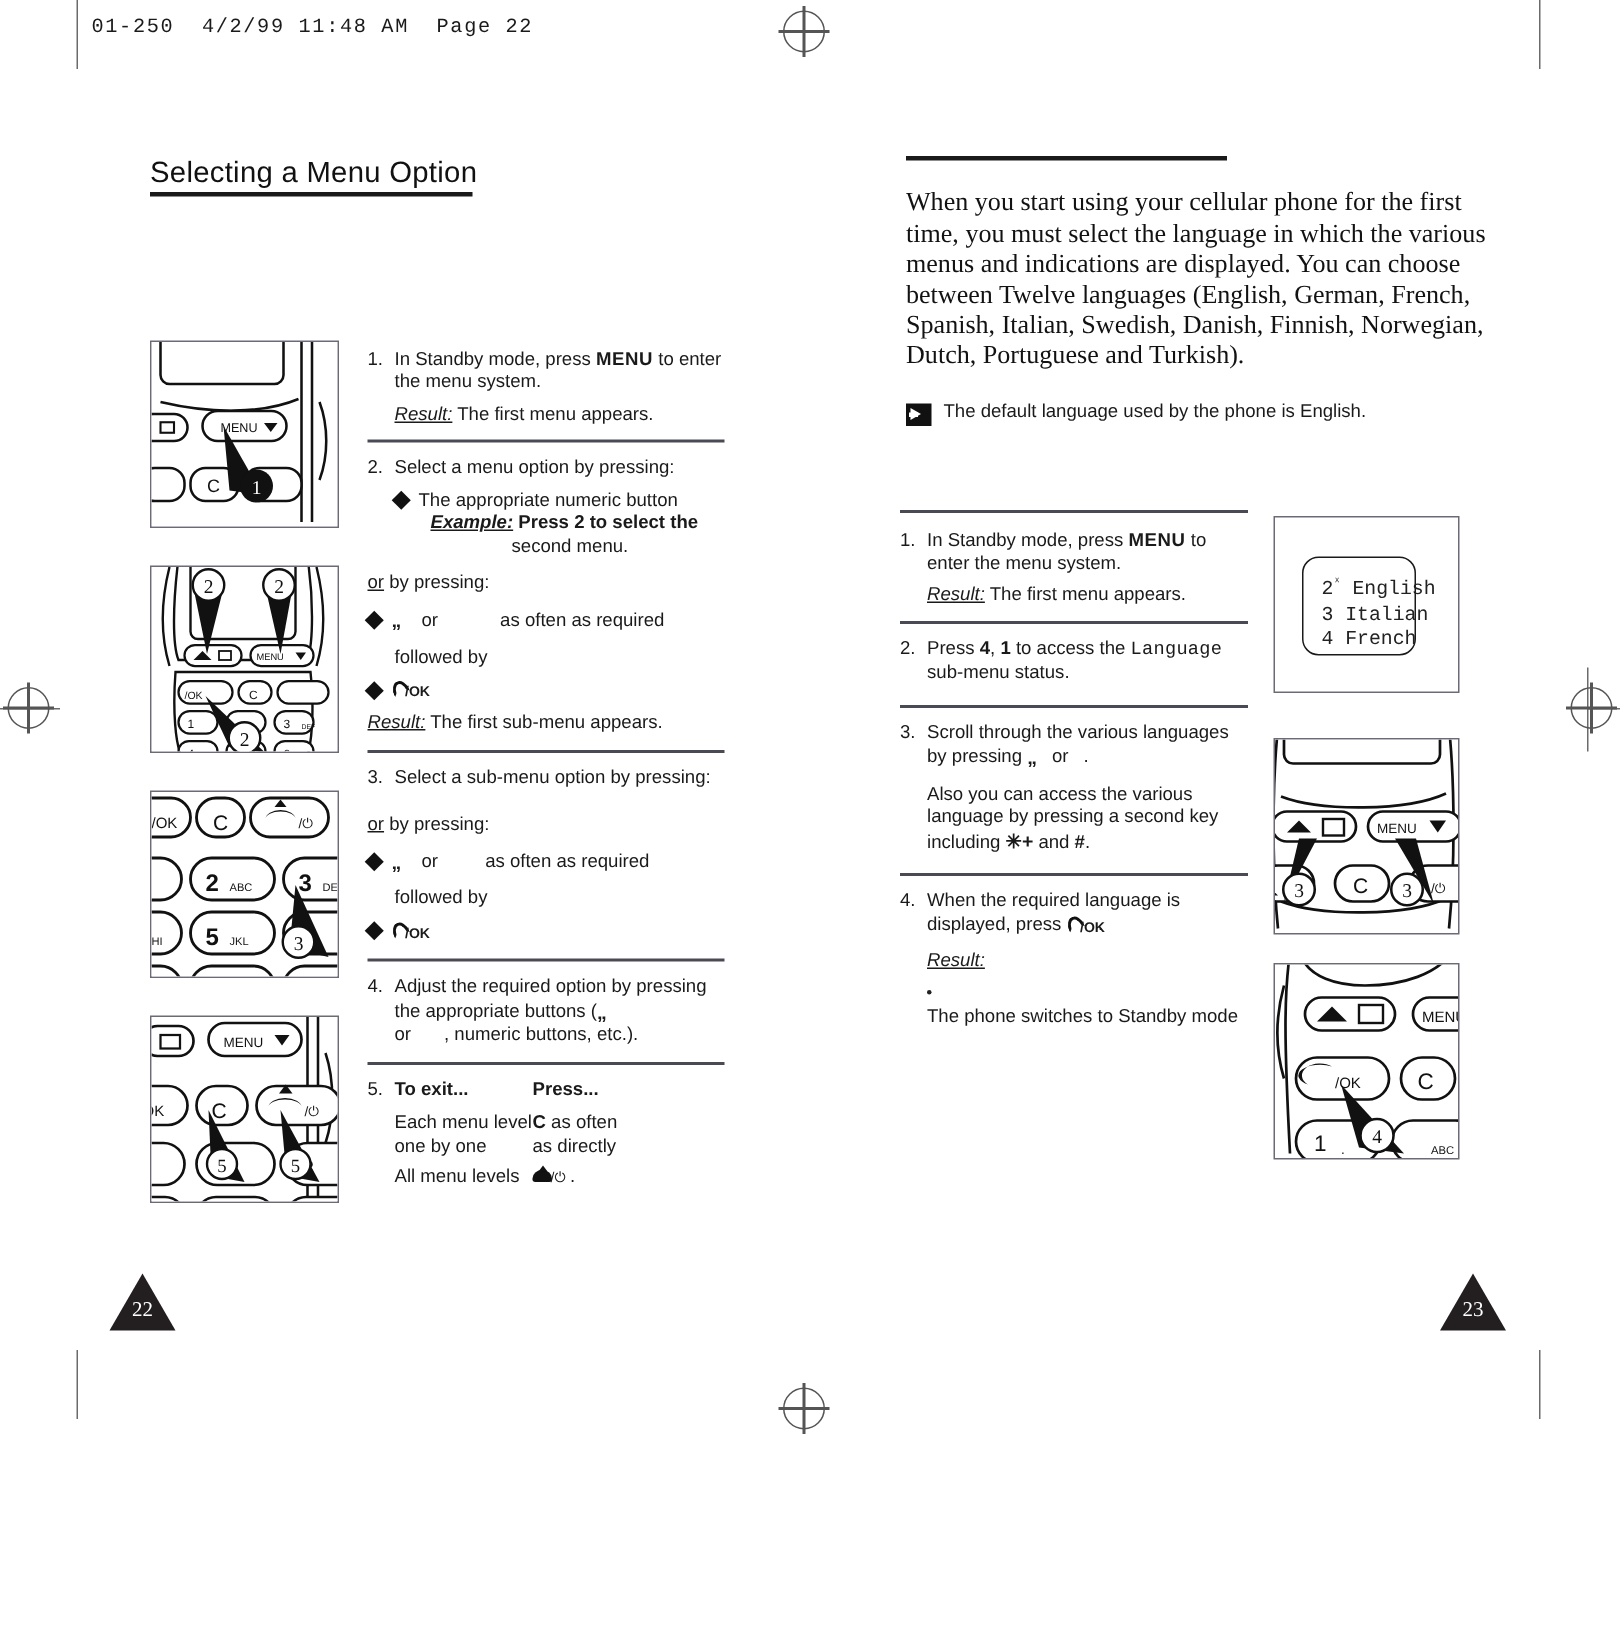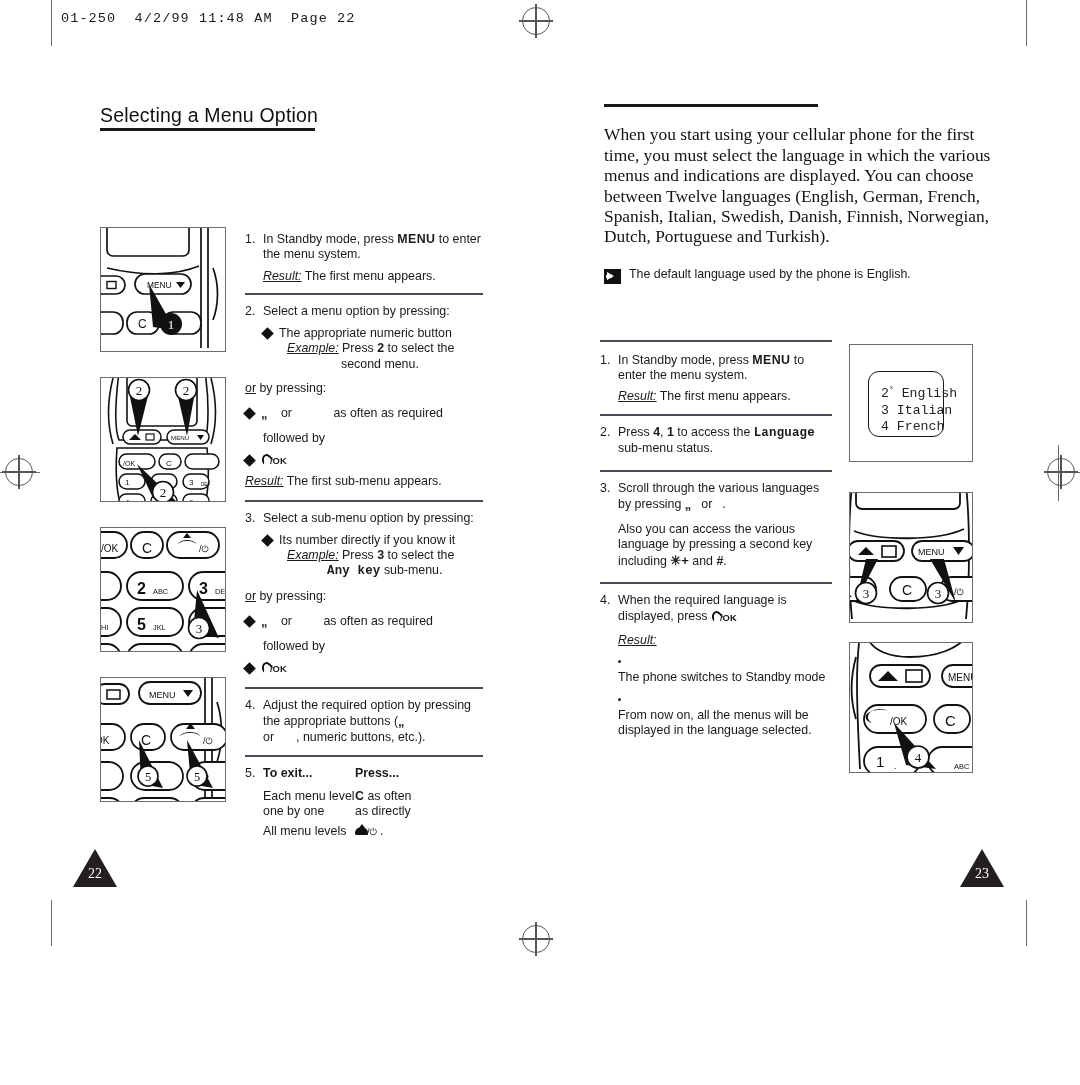--- a/index.html
+++ b/index.html
@@ -67,21 +67,21 @@
   .steps { font-size:12.4px; line-height:15.4px; color:#1a1a1a; }
   .rule { height:2.2px; background:#4a4a55; margin:9px 0 9px 0; }
   .rule.thin { height:1.6px; }
   .step { display:flex; gap:5px; }
   .step-n { flex:0 0 auto; width:13px; }
   .step-b { flex:1 1 auto; }
   .ind { margin-left:18px; }
   .gap { height:9px; }
   .gap-s { height:6px; }
   b.k { font-weight:bold; letter-spacing:.4px; }
-  .mono-b { font-family:"Liberation Mono", monospace; font-weight:bold; font-size:12.4px; letter-spacing:.2px; }
+  .mono-b { font-family:"Liberation Mono", monospace; font-weight:normal; font-size:12.4px; letter-spacing:.2px; }
   .res { text-decoration:underline; font-style:italic; }
   .or  { text-decoration:underline; }
   .bul { display:flex; gap:7px; }
   .dia { flex:0 0 auto; width:9px; height:9px; background:#111; transform:rotate(45deg); margin-top:3.5px; }
   .bdot { display:flex; gap:7px;flex-direction:column; }
   .bdot .d { flex:0 0 auto; width:3px; height:3px; background:#222; border-radius:50%; margin-top:6px; }
 
   
   .g-up   { display:inline-block; font-weight:bold; font-size:13px; transform:translateY(1px); letter-spacing:0; }
   .g-send { display:inline-block; position:relative; width:21px; height:12px; vertical-align:-2px; }
@@ -197,21 +197,21 @@
 
   <div class="step">
     <div class="step-n">2.</div>
     <div class="step-b">Select a menu option by pressing:</div>
   </div>
   <div class="gap-s"></div>
   <div class="bul ind">
     <div class="dia"></div>
     <div>
       <div>The appropriate numeric button</div>
-      <div style="margin-left:8px;">
+      <div style="margin-left:8px;font-weight:bold;">
         <span class="res">Example:</span><span> Press </span><b>2</b><span> to select the</span>
       </div>
       <div style="margin-left:62px;">second menu.</div>
     </div>
   </div>
   <div class="gap"></div>
   <div>
     <span class="or">or</span><span> by pressing:</span>
   </div>
   <div class="gap"></div>
@@ -236,32 +236,20 @@
     <span class="res">Result:</span><span> The first sub-menu appears.</span>
   </div>
 
   <div class="rule" style="margin-top:11px;"></div>
 
   <div class="step">
     <div class="step-n">3.</div>
     <div class="step-b">Select a sub-menu option by pressing:</div>
   </div>
   <div class="gap-s"></div>
-  <div class="bul ind">
-    <div class="dia"></div>
-    <div>
-      <div>Its number directly if you know it</div>
-      <div style="margin-left:8px;">
-        <span class="res">Example:</span><span> Press </span><b>3</b><span> to select the</span>
-      </div>
-      <div style="margin-left:48px;">
-        <span class="mono-b">Any key</span><span> sub-menu.</span>
-      </div>
-    </div>
-  </div>
   <div class="gap"></div>
   <div>
     <span class="or">or</span><span> by pressing:</span>
   </div>
   <div class="gap"></div>
   <div class="bul">
     <div class="dia"></div>
     <div style="width:210px;">
       <span class="g-up">„</span>
       <span style="margin:0 6px 0 10px;">or</span>
@@ -539,24 +527,20 @@
   <div class="gap"></div>
   <div class="ind">
     <span class="res">Result:</span>
   </div>
   <div class="gap-s"></div>
   <div class="bdot ind">
     <div class="d"></div>
     <div>The phone switches to Standby mode</div>
   </div>
   <div class="gap-s"></div>
-  <div class="bdot ind">
-    <div class="d"></div>
-    <div>From now on, all the menus will be displayed in the language selected.</div>
-  </div>
 </div>
 
 <div class="lcd-fig" style="left:849px; top:344px; width:124px; height:118px;">
   <div class="lcd-in">
     <div class="lcd-txt"><span><span>2</span><span class="lcd-sup">ˣ</span><span> English</span></span>
 <span>3 Italian</span>
 <span>4 French</span></div>
   </div>
 </div>
 

